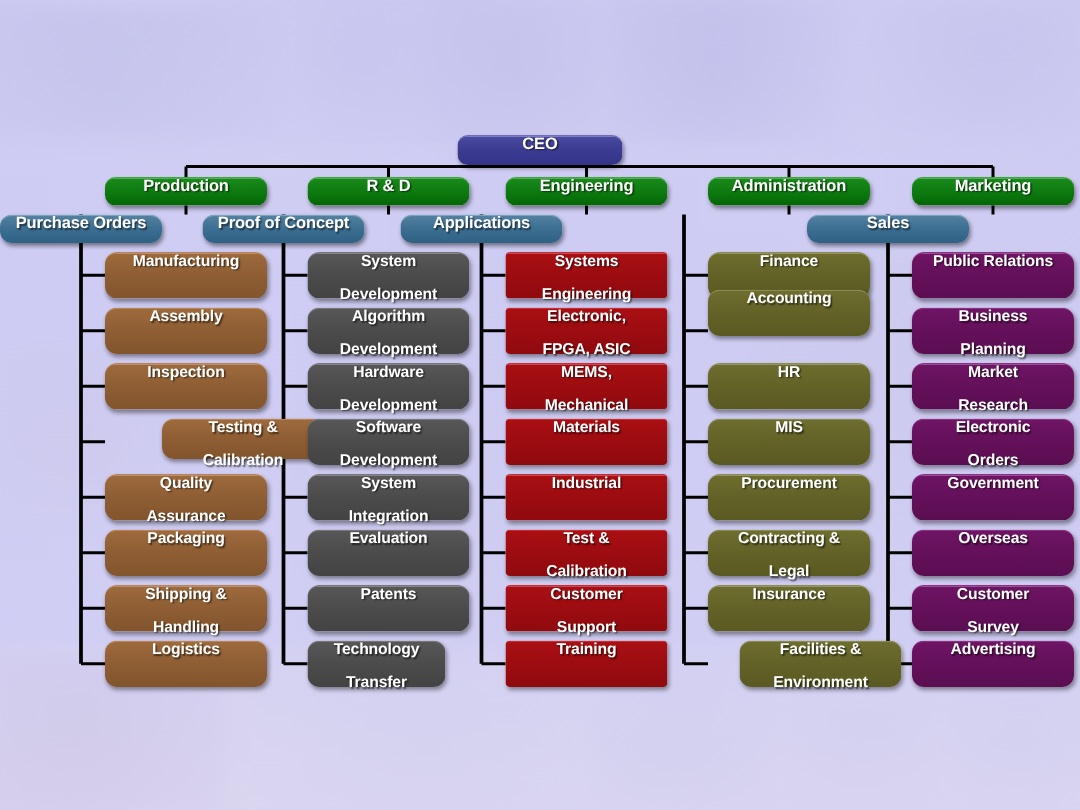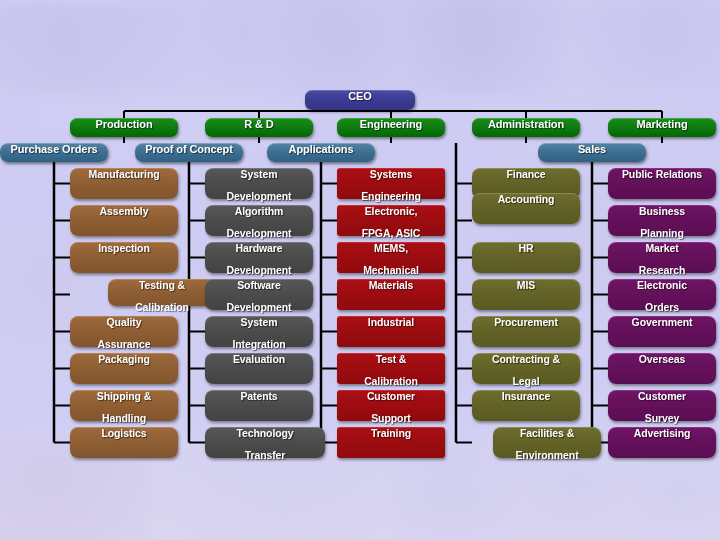--- a/index.html
+++ b/index.html
@@ -263,21 +263,21 @@
       <span>System</span>
       <br>
       <span>Integration</span>
     </div>
     <div class="node leaf c-gray" style="left: 205px; top: 353px; width: 108px; height: 31px; flex-direction: column;">
       <span>Evaluation</span>
     </div>
     <div class="node leaf c-gray" style="left: 205px; top: 390px; width: 108px; height: 31px; flex-direction: column;">
       <span>Patents</span>
     </div>
-    <div class="node leaf c-gray" style="left: 205px; top: 427px; width: 120px; height: 31px; flex-direction: column;">
+    <div class="node leaf c-gray" style="left: 205px; top: 427px; width: 92px; height: 31px; flex-direction: column;">
       <span>Technology</span>
       <br>
       <span>Transfer</span>
     </div>
     <div class="node lvl1" style="left: 337px; top: 118px; width: 108px; height: 19px; flex-direction: column;">
       <span>Engineering</span>
     </div>
     <div class="node lvl2" style="left: 267px; top: 143px; width: 108px; height: 19px; flex-direction: column;">
       <span>Applications</span>
     </div>

